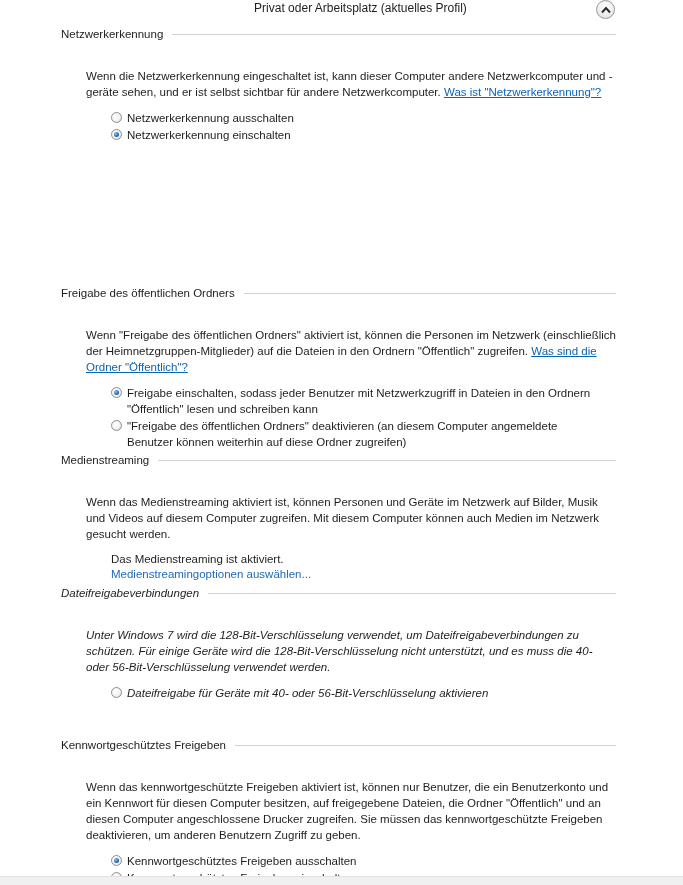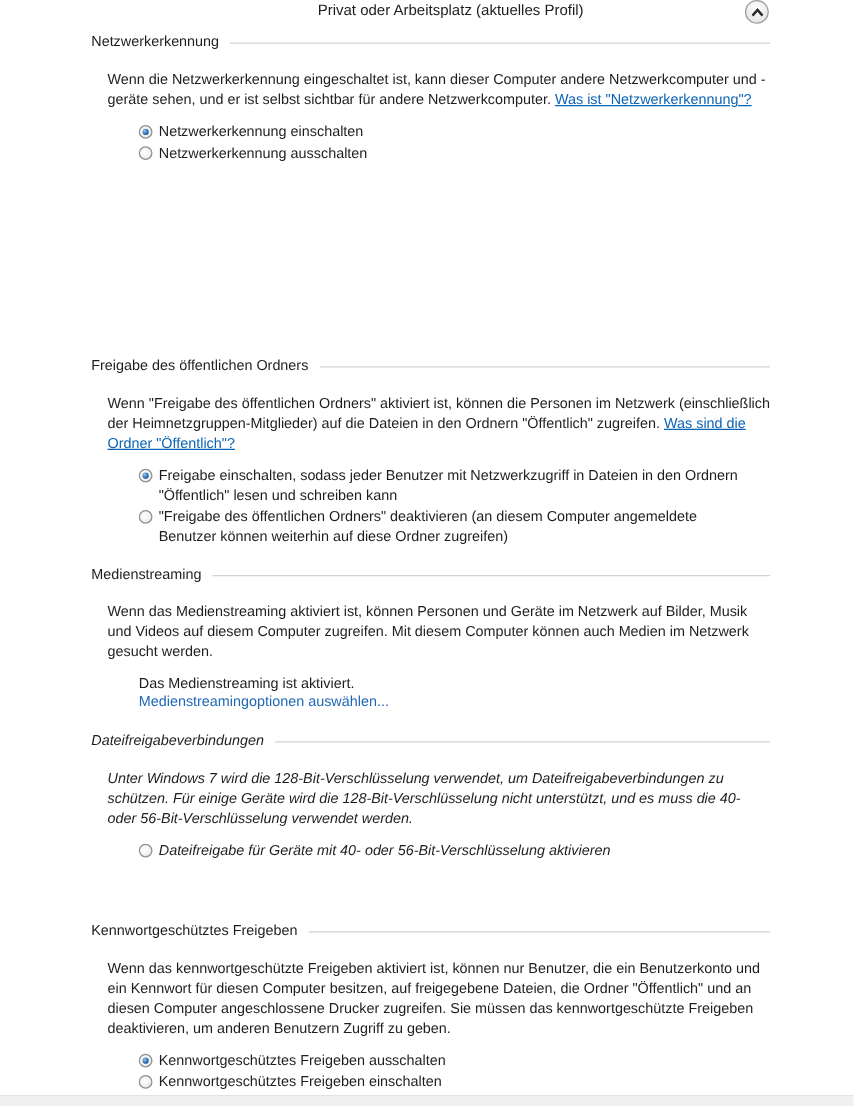--- a/index.html
+++ b/index.html
@@ -18,23 +18,23 @@
     position: absolute; left: 596px; top: 0px; width: 19px; height: 19px; border-radius: 50%;
     border: 1px solid #9a9a9a; box-sizing: border-box;
     background: radial-gradient(circle at 50% 35%, #ffffff 0%, #ececec 60%, #d6d6d6 100%);
     display: flex; align-items: center; justify-content: center; cursor: pointer;
   }
   .collapse-btn svg { width: 10px; height: 8px; }
   .profile-header .rule { margin-right: 86px; }
 
   .section { position: absolute; left: 61px; width: 555px; }
   .section-head { display: flex; align-items: center; height: 16px; }
-  .section-head .label { white-space: nowrap; font-size: 11.5px; margin-left: 12px; }
+  .section-head .label { white-space: nowrap; font-size: 11.5px; }
   .section-head .rule { flex: 1; height: 1px; background: #d2d2d2; margin-left: 9px; }
-  .desc { margin-left: 25px; margin-top: 14px; line-height: 16px; width: 530px; }
+  .desc { margin-left: 25px; margin-top: 26px; line-height: 16px; width: 530px; }
   .link { color: #0b63b6; text-decoration: underline; cursor: pointer; }
   .options { margin-left: 50px; margin-top: 10px; }
   .opt { display: flex; align-items: flex-start; line-height: 16px; margin-bottom: 1px; }
   .radio {
     flex: 0 0 auto; width: 11px; height: 11px; border-radius: 50%; margin-top: 2px; margin-right: 5px;
     border: 1px solid #8e8f8f; box-sizing: border-box;
     background: radial-gradient(circle at 40% 40%, #ffffff 0%, #f2f2f2 55%, #cfcfcf 100%);
     display: flex; align-items: center; justify-content: center;
   }
   .radio.checked::after {
@@ -67,26 +67,26 @@
   <div class="section-head">
     <span class="label">Netzwerkerkennung</span>
     <span class="rule"></span>
   </div>
   <div class="desc">
     <span>Wenn die Netzwerkerkennung eingeschaltet ist, kann dieser Computer andere Netzwerkcomputer und -geräte sehen, und er ist selbst sichtbar für andere Netzwerkcomputer.</span>
     <span class="link">Was ist "Netzwerkerkennung"?</span>
   </div>
   <div class="options">
     <div class="opt">
+      <span class="radio"></span>
+      <span class="otext">Netzwerkerkennung ausschalten</span>
+    </div>
+    <div class="opt">
       <span class="radio checked"></span>
       <span class="otext">Netzwerkerkennung einschalten</span>
-    </div>
-    <div class="opt">
-      <span class="radio"></span>
-      <span class="otext">Netzwerkerkennung ausschalten</span>
     </div>
   </div>
 </div>
 
 <div class="section" style="top:163px;">
 </div>
 
 <div class="section" style="top:285px;">
   <div class="section-head">
     <span class="label">Freigabe des öffentlichen Ordners</span>

